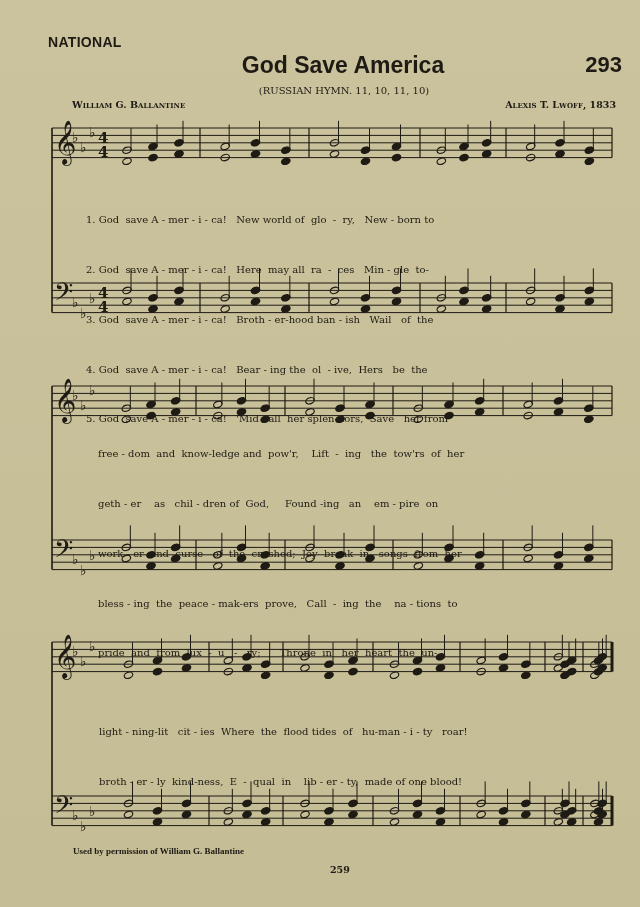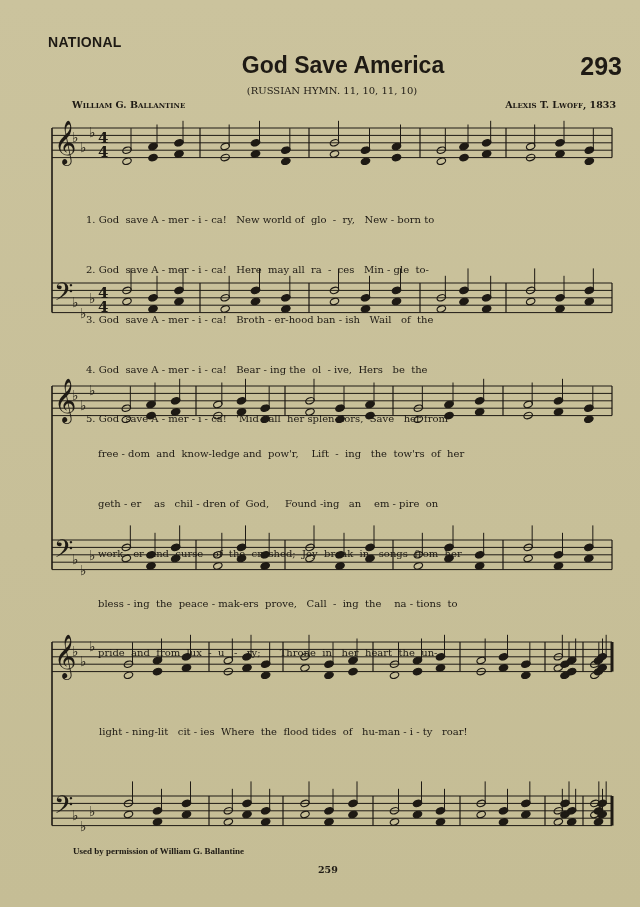--- a/index.html
+++ b/index.html
@@ -7,30 +7,30 @@
     width:640px; height:907px; overflow:hidden;
     background:#c8c09a;
     font-family:"DejaVu Serif", serif;
     color:#1e1a14;
     position:relative;
   }
   .page { position:absolute; inset:0; background:linear-gradient(180deg,#cbc39d 0%,#c7bf98 60%,#c5bd95 100%); }
   .section-label { position:absolute; left:48px; top:34px; font-family:"Liberation Sans", sans-serif; font-weight:bold; font-size:14px; letter-spacing:0.3px; }
   .title { position:absolute; left:5px; width:100%; top:52px; text-align:center; font-family:"Liberation Sans", sans-serif; font-weight:bold; font-size:23px; }
   .title span { position:relative; left:18px; }
-  .number { position:absolute; right:18px; top:52px; font-family:"Liberation Sans", sans-serif; font-weight:bold; font-size:25px; }
+  .number { position:absolute; right:18px; top:52px; font-family:"Liberation Sans", sans-serif; font-weight:bold; font-size:22px; }
   .tune { position:absolute; left:0; width:100%; top:85px; text-align:center; font-size:10px; }
-  .tune span { position:relative; left:12px; }
+  .tune span { position:relative; left:24px; }
   .author { position:absolute; left:72px; top:99px; font-size:9.5px; font-variant:small-caps; font-weight:bold; }
   .composer { position:absolute; right:24px; top:99px; font-size:9.5px; font-variant:small-caps; font-weight:bold; }
   svg.staves { position:absolute; left:0; top:0; }
   .lyrics { position:absolute; font-size:10px; line-height:16.6px; white-space:pre; }
   .lyric-line { display:block; height:16.6px; }
   .footer-note { position:absolute; left:73px; top:846px; font-size:9px; font-weight:bold; font-family:"Liberation Serif", serif; }
-  .page-num { position:absolute; left:318px; top:864px; font-size:9.5px; font-weight:bold; }
+  .page-num { position:absolute; left:330px; top:864px; font-size:9.5px; font-weight:bold; }
 </style>
 </head>
 <body>
 
 <div class="page">
   <div class="section-label">NATIONAL</div>
   <div class="title"><span>God Save America</span></div>
   <div class="number">293</div>
   <div class="tune"><span>(RUSSIAN HYMN.  11, 10, 11, 10)</span></div>
   <div class="author">William G. Ballantine</div>
@@ -449,18 +449,19 @@
   </div>
   <div class="lyrics" id="lyrics-1" style="top: 413px; left: 98px;">
     <span class="lyric-line">free - dom  and  know-ledge and  pow'r,    Lift  -  ing   the  tow'rs  of  her</span>
     <span class="lyric-line">geth - er    as   chil - dren of  God,     Found -ing   an    em - pire  on</span>
     <span class="lyric-line">work - er  and  curse   of  the  crushed;  Joy  break  in   songs  from  her</span>
     <span class="lyric-line">bless - ing  the  peace - mak-ers  prove,   Call  -  ing  the    na - tions  to</span>
     <span class="lyric-line">pride  and  from  lux  -  u   -   ry;      Throne  in   her  heart  the  un-</span>
   </div>
   <div class="lyrics" id="lyrics-2" style="top: 691px; left: 99px;">
     <span class="lyric-line">light - ning-lit   cit - ies  Where  the  flood tides  of   hu-man - i - ty   roar!</span>
+    <span class="lyric-line">broth - er - ly  kind-ness,  E  -  qual  in    lib - er - ty,  made of one blood!</span>
     
   </div>
 
   <div class="footer-note">Used by permission of William G. Ballantine</div>
   <div class="page-num">259</div>
 </div>
 
 </body></html>

